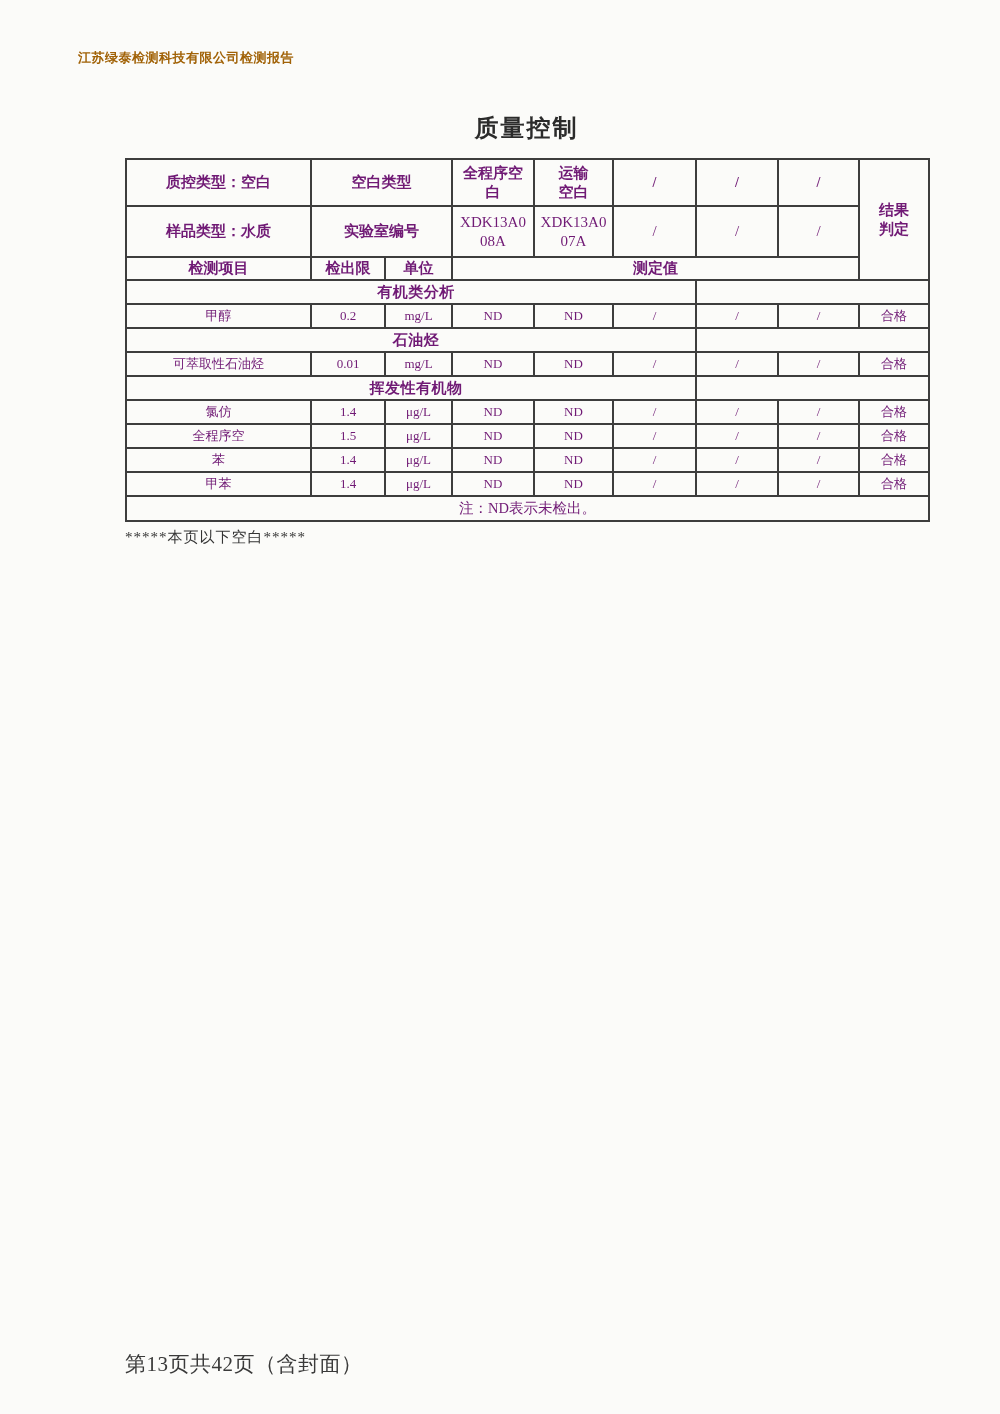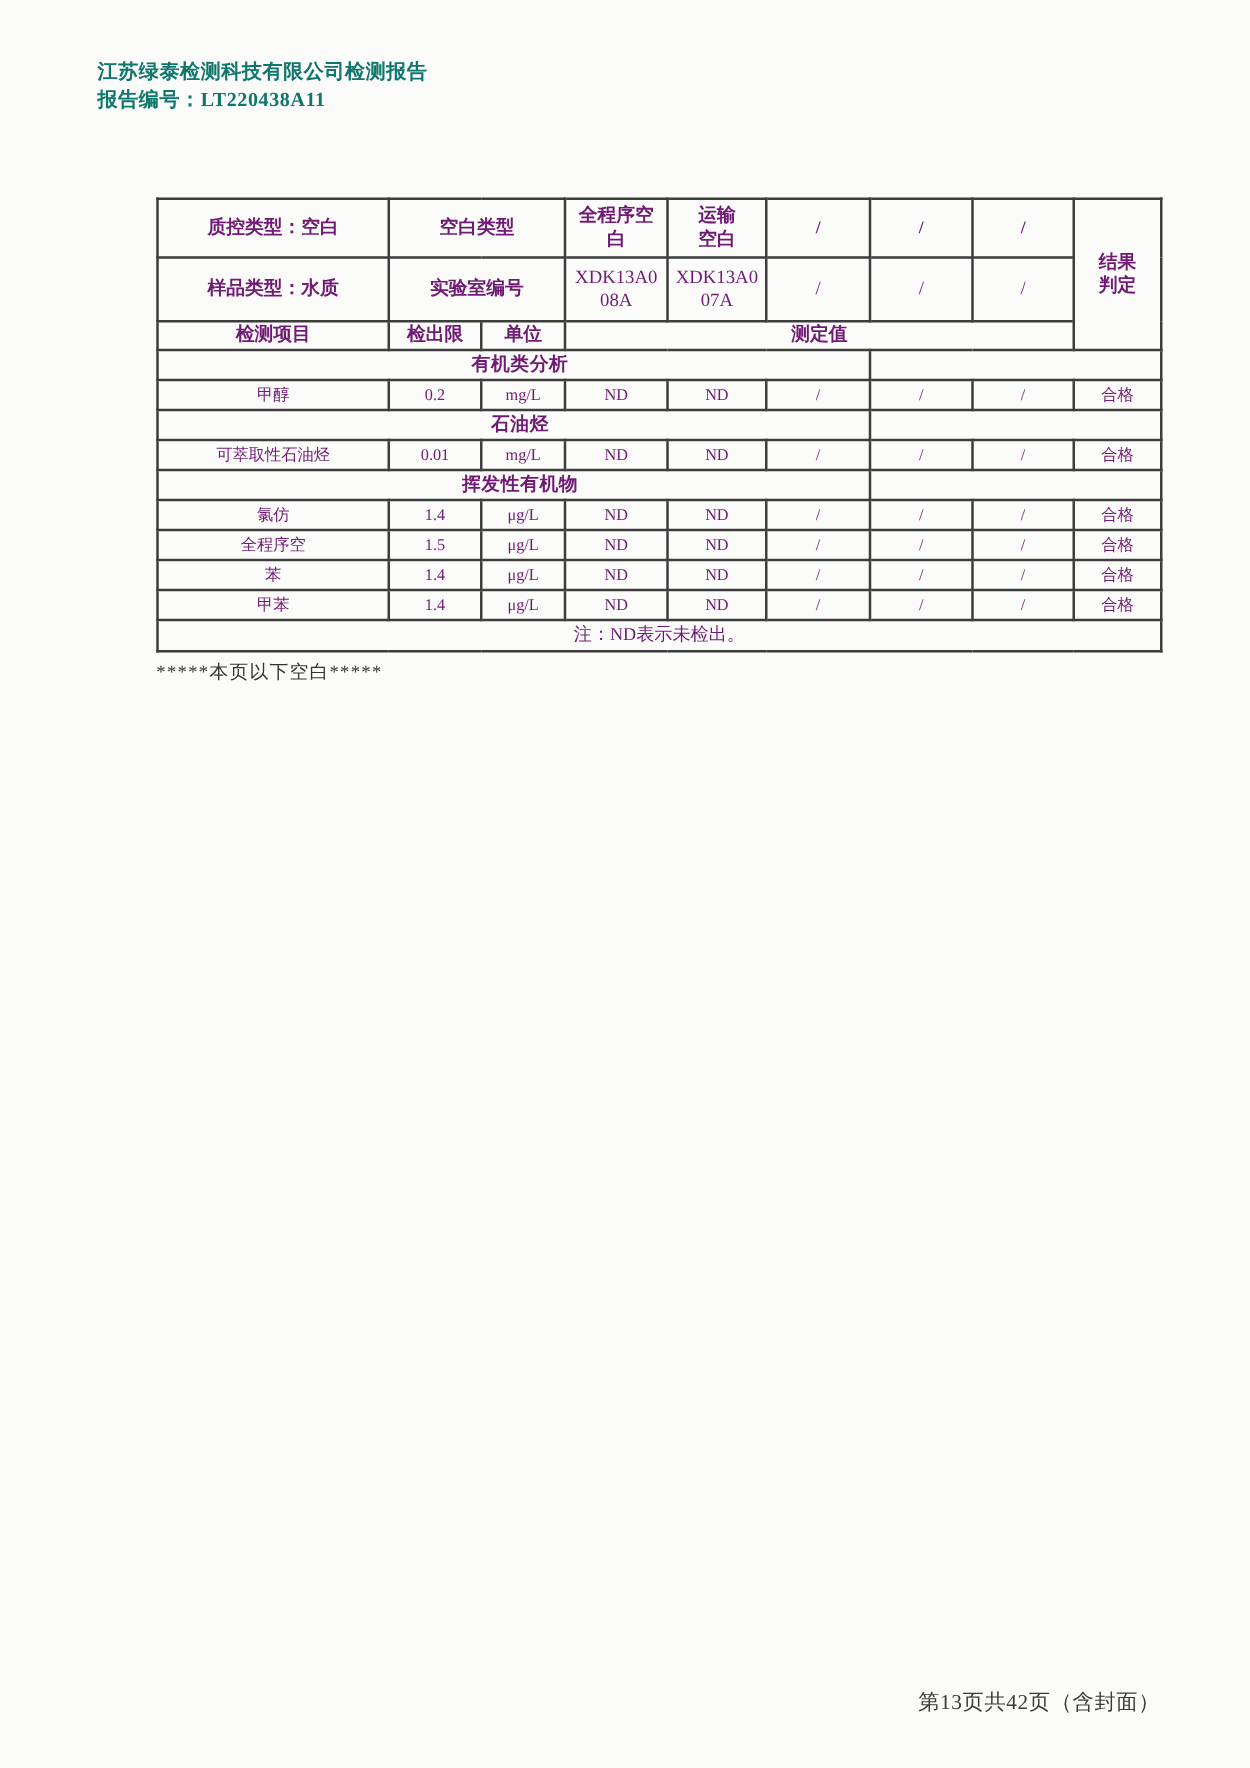--- a/index.html
+++ b/index.html
@@ -7,22 +7,22 @@
     width: 1000px; height: 1414px;
     background: #fbfbf9;
     font-family: "Liberation Serif", "DejaVu Serif", serif;
     color: #2e2e2e;
     position: relative;
   }
   .page { position: absolute; inset: 0; }
 
   .report-header {
     position: absolute; left: 78px; top: 46px;
-    font-size: 16px; font-weight: bold; line-height: 23px;
-    color: #0f766e; letter-spacing: 0.5px;
+    font-size: 13px; font-weight: bold; line-height: 23px;
+    color: #a16207; letter-spacing: 0.5px;
   }
 
   .page-title {
     position: absolute; left: 125px; top: 112px; width: 803px;
     text-align: center;
     font-size: 24px; font-weight: bold; letter-spacing: 2px;
     color: #2b2b2b;
   }
 
   table.qc-table {
@@ -60,34 +60,34 @@
   td.slash { font-size: 14px; }
 
   .blank-below {
     position: absolute; left: 125px; top: 528px; width: 803px;
     text-align: left;
     font-size: 15px; letter-spacing: 1px; color: #343434;
   }
 
   .page-footer {
     position: absolute; left: 125px; top: 1350px; width: 803px;
-    text-align: right;
-    font-size: 17px; color: #3a3a3a; letter-spacing: 0.5px;
+    text-align: left;
+    font-size: 21px; color: #3a3a3a; letter-spacing: 0.5px;
   }
 </style>
 </head>
 <body>
 
 <div class="page">
 
   <div class="report-header">
     <div>江苏绿泰检测科技有限公司检测报告</div>
-    <div>报告编号：LT220438A11</div>
   </div>
 
+  <div class="page-title">质量控制</div>
 
   <table class="qc-table">
     <colgroup>
       <col style="width:185px">
         <col style="width:74px">
         <col style="width:67px">
       <col style="width:82px">
         <col style="width:79px">
         <col style="width:83px">
       <col style="width:82px">

